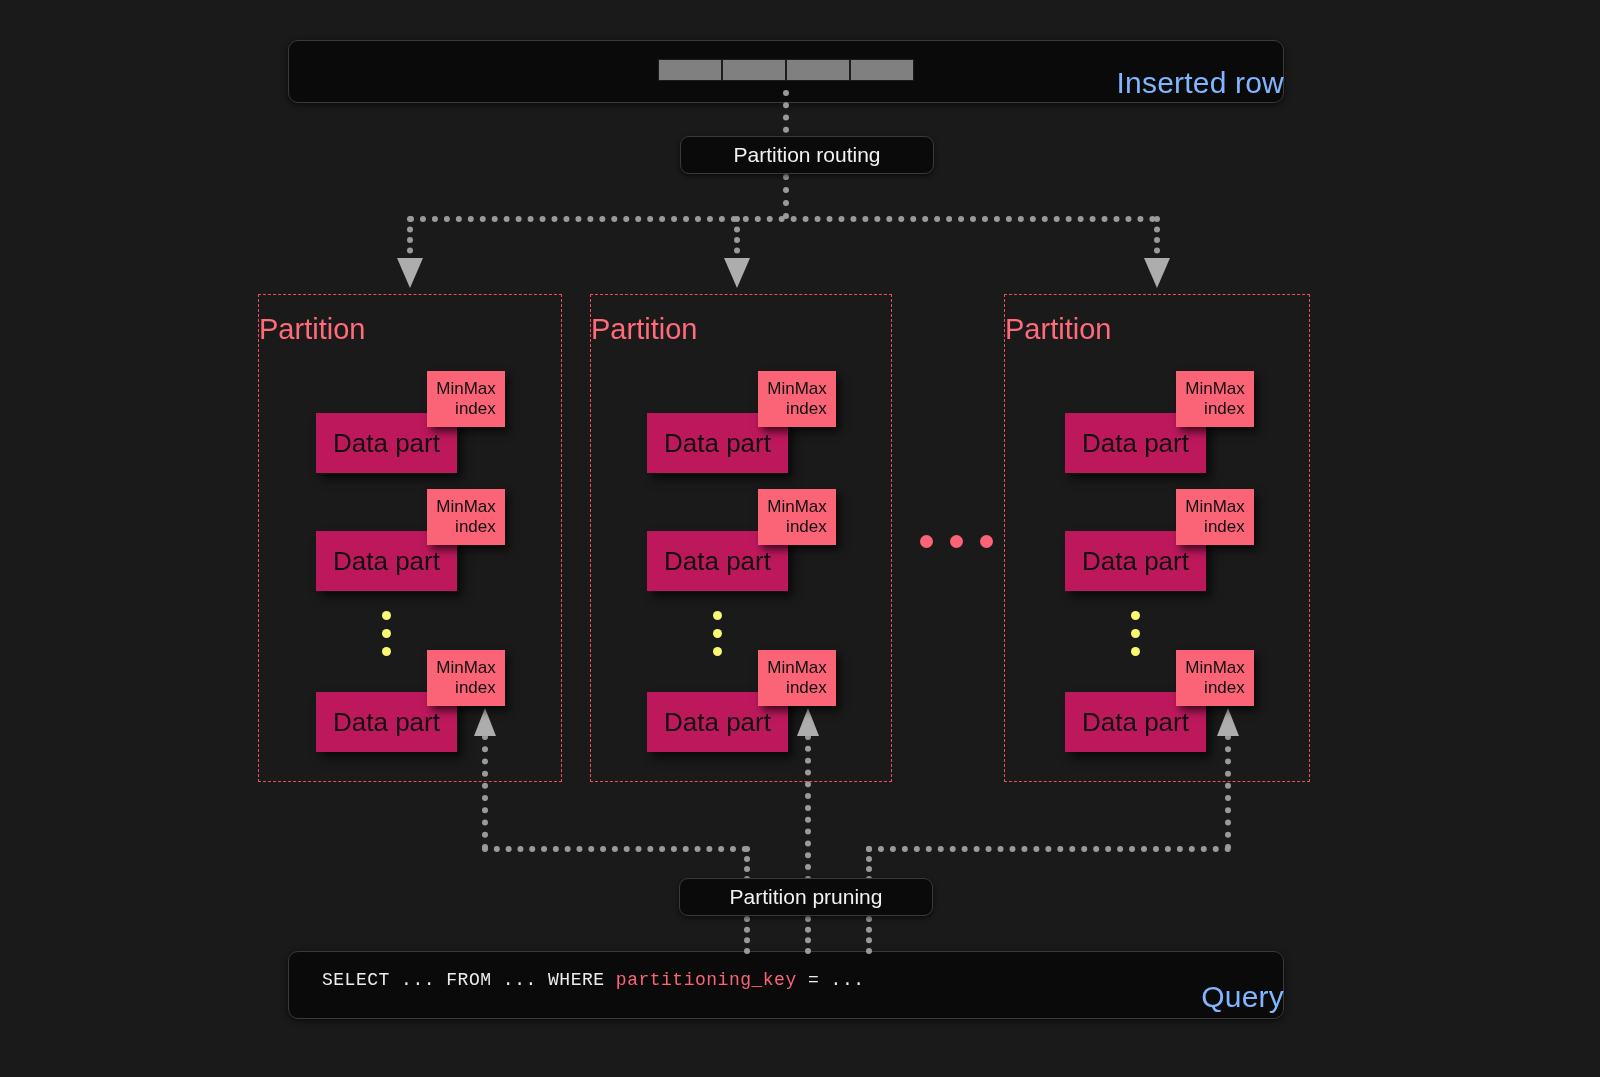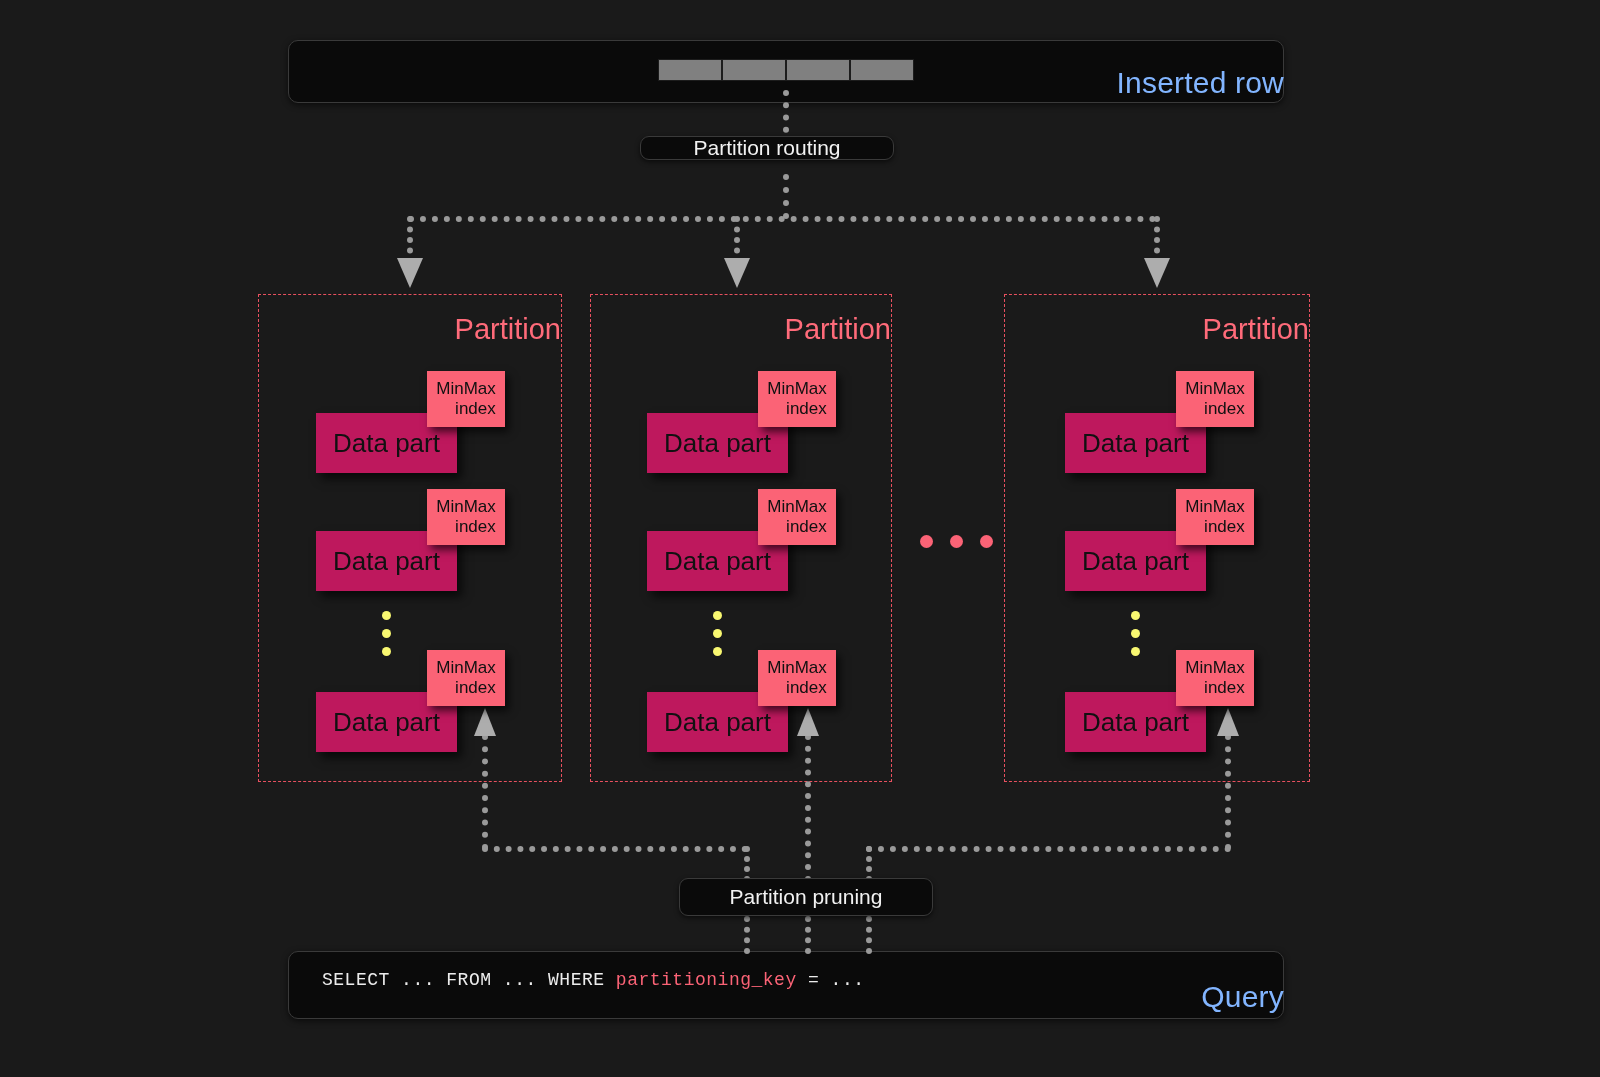--- a/index.html
+++ b/index.html
@@ -43,37 +43,37 @@
     position: absolute;
     background: #0a0a0a;
     border: 1px solid #3a3a3a;
     border-radius: 9px;
     color: #f2f2f2;
     font-size: 21px;
     display: flex; align-items: center; justify-content: center;
     box-shadow: 0 2px 5px rgba(0,0,0,.6);
     z-index: 6;
   }
-  #partition-routing { left: 640px; top: 136px; width: 254px; height: 24px; }
+  #partition-routing { left: 680px; top: 136px; width: 254px; height: 38px; }
   #partition-pruning { left: 679px; top: 878px; width: 254px; height: 38px; }
 
   
   .partition {
     position: absolute;
     top: 294px; height: 488px;
     border: 1px dashed #e8505f;
     background: transparent;
   }
   #partition-0 { left: 258px; width: 304px; }
   #partition-1 { left: 590px; width: 302px; }
   #partition-2 { left: 1004px; width: 306px; }
 
   .partition-title {
     position: absolute; top: 18px; left: 0; width: 100%;
-    text-align: right;
+    text-align: left;
     font-size: 29px; color: #ff6b7a;
   }
 
   
   .part-group { position: absolute; }
   .data-part {
     position: absolute; left: 0; top: 42px;
     width: 141px; height: 60px;
     background: #be185d;
     color: #111;

